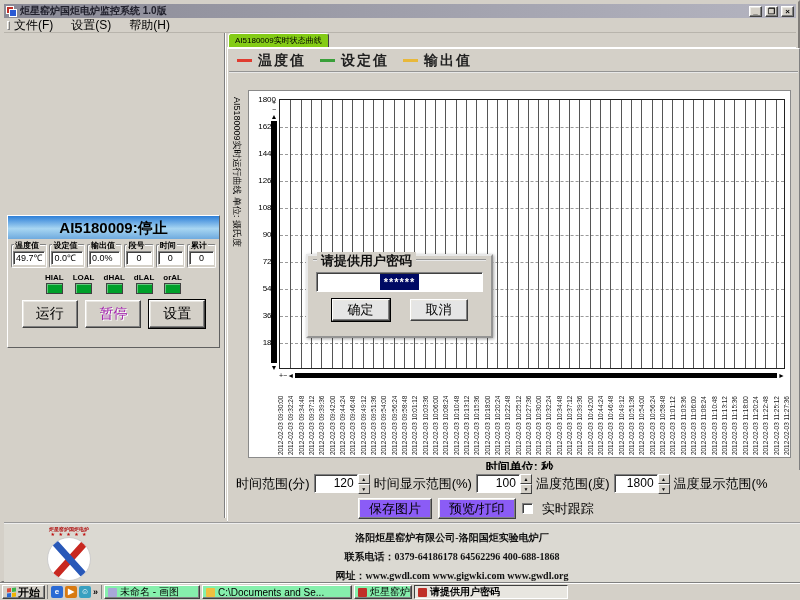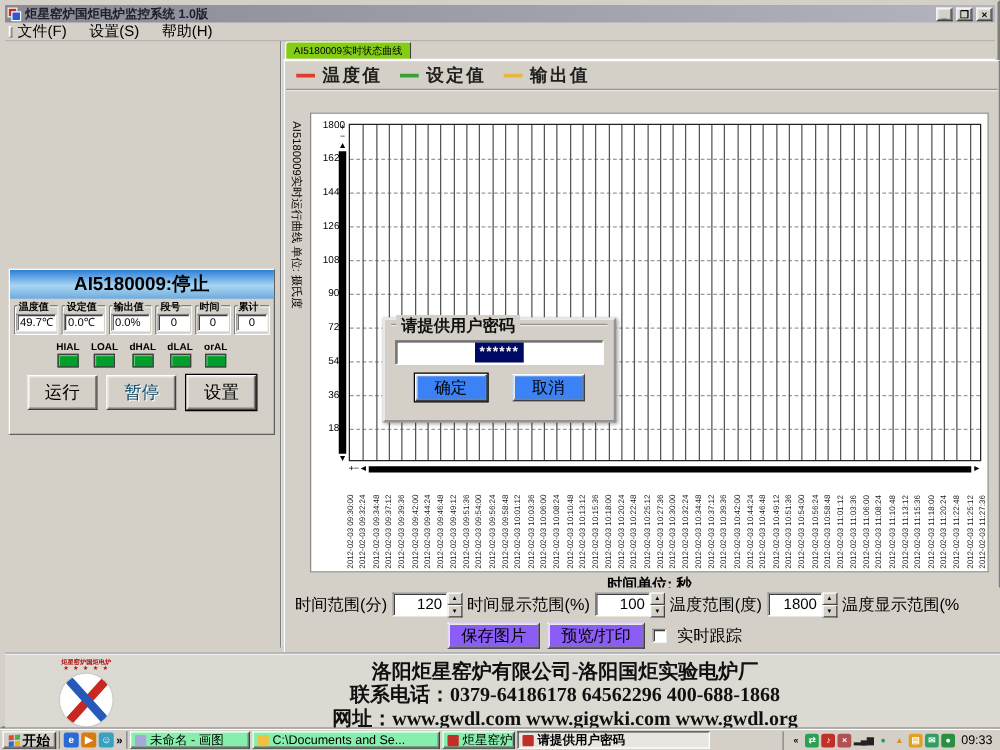--- a/index.html
+++ b/index.html
@@ -28,21 +28,21 @@
   .fgroup.wide { flex:1.25; }
   .flabel { position:absolute; top:-5px; left:2px; background:#d4d0c8; font-size:8px; font-weight:bold; color:#000; padding:0 1px; white-space:nowrap; }
   .fvalue { background:#fff; border:1px solid; border-color:#808080 #fff #fff #808080; box-shadow:inset 1px 1px 0 #404040; font-size:9px; height:14px; line-height:12px; padding:0 2px; color:#000; white-space:nowrap; overflow:hidden; }
   .fvalue.ctr { text-align:center; }
   #panel-leds { display:flex; justify-content:center; gap:9px; padding-top:3px; }
   .ledcol { display:flex; flex-direction:column; align-items:center; }
   .ledlab { font-size:8px; font-weight:bold; color:#000; }
   .ledbox { width:17px; height:11px; border:1px solid #404040; box-shadow:inset 1px 1px 0 rgba(255,255,255,.4); margin-top:1px; }
   #panel-buttons { display:flex; justify-content:space-around; padding:6px 10px 0 10px; }
   .pbtn { width:56px; height:28px; font-size:14px; font-family:"Liberation Sans",sans-serif; color:#000; background:#d4d0c8; border:1px solid; border-color:#fff #404040 #404040 #fff; box-shadow:inset -1px -1px 0 #808080, inset 1px 1px 0 #e9e7e2; }
-  .pbtn:disabled { color:#0c4a6e; text-shadow:1px 1px 0 #fff; }
+  .pbtn:disabled { color:#a21caf; text-shadow:1px 1px 0 #fff; }
   .pbtn.deflt { outline:1px solid #000; outline-offset:0px; }
 
   
   #content-divider { position:absolute; left:222px; top:31px; bottom:63px; width:2px; background:#808080; border-right:1px solid #fff; }
   #tabstrip { position:absolute; left:225px; top:31px; right:2px; height:15px; }
   #tab-curve { position:absolute; left:1px; top:0; height:15px; padding:0 6px; background:#84cc16; border:1px solid; border-color:#fff #404040 #d4d0c8 #fff; border-radius:3px 3px 0 0; font-size:8px; line-height:14px; color:#000; }
   #tab-underline { position:absolute; left:0; right:0; top:14px; height:1px; background:#fff; }
   #tab-content { position:absolute; left:225px; top:46px; width:573px; height:474px; background:#d4d0c8; border:1px solid; border-color:#fff #808080 #808080 #fff; }
   #legend-bar { position:absolute; left:227px; top:48px; width:569px; height:23px; display:flex; align-items:center; gap:14px; padding-left:8px; border-bottom:2px groove #e8e8e8; }
   .legend-item { display:flex; align-items:center; gap:6px; }
@@ -76,34 +76,34 @@
   #track-check { width:11px; height:11px; background:#fff; border:1px solid; border-color:#808080 #fff #fff #808080; box-shadow:inset 1px 1px 0 #404040; }
   #track-label { font-size:13px; color:#000; margin-left:3px; }
 
   
   #pwd-dialog { position:absolute; left:304px; top:252px; width:187px; height:84px; background:#d4d0c8; border:2px outset #e8e8e8; box-shadow:1px 1px 3px rgba(0,0,0,.35); }
   #pwd-group { position:absolute; left:5px; top:3px; right:5px; bottom:4px; border-top:2px groove #e8e8e8; }
   #pwd-title { position:absolute; left:4px; top:-9px; background:#d4d0c8; padding:0 4px; font-size:13px; font-weight:bold; color:#101010; white-space:nowrap; }
   #pwd-input { position:absolute; left:3px; top:11px; right:3px; height:20px; background:#fff; border:1px solid; border-color:#808080 #fff #fff #808080; box-shadow:inset 1px 1px 0 #404040; display:flex; align-items:center; justify-content:center; }
   #pwd-mask { background:#000a64; color:#fff; font-size:11px; font-weight:bold; letter-spacing:1px; padding:2px 4px; }
   #pwd-buttons { position:absolute; left:0; right:0; top:38px; display:flex; justify-content:center; gap:20px; }
-  .dbtn { width:58px; height:22px; font-size:13px; color:#000; background:#3b82f6; border:1px solid; border-color:#fff #404040 #404040 #fff; box-shadow:inset -1px -1px 0 #808080, inset 1px 1px 0 #e9e7e2; }
+  .dbtn { width:58px; height:22px; font-size:13px; color:#000; background:#e5e5e5; border:1px solid; border-color:#fff #404040 #404040 #fff; box-shadow:inset -1px -1px 0 #808080, inset 1px 1px 0 #e9e7e2; }
   .dbtn.deflt { outline:1px solid #000; }
 
   
   #footer { position:absolute; left:2px; top:520px; width:796px; height:61px; background:#dbd9d2; border-top:2px groove #eee; }
   #company-logo { position:absolute; left:30px; top:2px; width:70px; height:57px; text-align:center; }
   #logo-arc-text { font-size:5px; color:#b01010; font-weight:bold; white-space:nowrap; }
   #logo-stars { font-size:5px; color:#c01010; letter-spacing:1px; line-height:4px; }
   #logo-circle { position:relative; width:44px; height:44px; margin:1px auto 0 auto; background:#fff; border:1px solid #ccc; border-radius:50%; overflow:hidden; }
   .swoosh { position:absolute; left:-2px; top:18px; width:48px; height:7px; border-radius:4px; }
   .swoosh.red  { background:#c82820; transform:rotate(-48deg); }
   .swoosh.blue { background:#2858b8; transform:rotate(48deg); }
   #footer-text { position:absolute; left:110px; right:10px; top:4px; text-align:center; font-family:"Liberation Serif", serif; font-weight:bold; color:#101010; }
-  #footer-text .line { font-size:16px; line-height:19px; white-space:nowrap; }
+  #footer-text .line { font-size:10px; line-height:19px; white-space:nowrap; }
 
   
   #taskbar { position:absolute; left:0; top:583px; width:800px; height:17px; background:#d4d0c8; border-top:1px solid #fff; box-shadow:0 -1px 0 #808080; display:flex; align-items:center; padding:1px 2px; gap:2px; }
   #start-button { display:flex; align-items:center; gap:2px; height:14px; padding:0 4px; font-size:11px; font-weight:bold; color:#000; background:#d4d0c8; border:1px solid; border-color:#fff #404040 #404040 #fff; box-shadow:inset -1px -1px 0 #808080; }
   .flag { display:grid; grid-template-columns:4px 4px; grid-template-rows:4px 4px; gap:1px; transform:skewY(-6deg); }
   .flag i { display:block; }
   #quick-launch { display:flex; align-items:center; gap:2px; padding:0 3px; border-left:1px solid #808080; border-right:1px solid #808080; height:14px; }
   .ql-ico { width:12px; height:12px; border-radius:2px; font-size:8px; line-height:12px; text-align:center; font-weight:bold; }
   #ql-chevron { font-size:9px; font-weight:bold; color:#000; }
   #taskbar-tasks { display:flex; gap:2px; flex:0 0 auto; }
@@ -455,27 +455,14 @@
         </button>
         <button class="taskbtn" style="width: 58px;">
           <span class="task-ico" style="background: rgb(192, 48, 40);"></span>
           <span>炬星窑炉国炬电炉监..</span>
         </button>
         <button class="taskbtn active" style="width: 154px;">
           <span class="task-ico" style="background: rgb(192, 48, 40);"></span>
           <span>请提供用户密码</span>
         </button>
       </div>
-    <div id="tray">
-        <span class="tray-ico" style="color: rgb(0, 0, 0);">«</span>
-        <span class="tray-ico" style="color: rgb(255, 255, 255); background: rgb(42, 160, 82);">⇄</span>
-        <span class="tray-ico" style="color: rgb(255, 255, 255); background: rgb(192, 48, 40);">♪</span>
-        <span class="tray-ico" style="color: rgb(255, 255, 255); background: rgb(176, 80, 80);">×</span>
-        <span class="tray-ico" style="color: rgb(34, 34, 34);">▂▄▆</span>
-        <span class="tray-ico" style="color: rgb(42, 160, 82);">●</span>
-        <span class="tray-ico" style="color: rgb(224, 144, 32);">▲</span>
-        <span class="tray-ico" style="color: rgb(255, 255, 255); background: rgb(224, 160, 32);">▤</span>
-        <span class="tray-ico" style="color: rgb(255, 255, 255); background: rgb(48, 160, 96);">✉</span>
-        <span class="tray-ico" style="color: rgb(255, 255, 255); background: rgb(42, 144, 64);">●</span>
-        <span id="tray-clock">09:33</span>
-      </div>
   </div>
 </div>
 
 </body></html>

